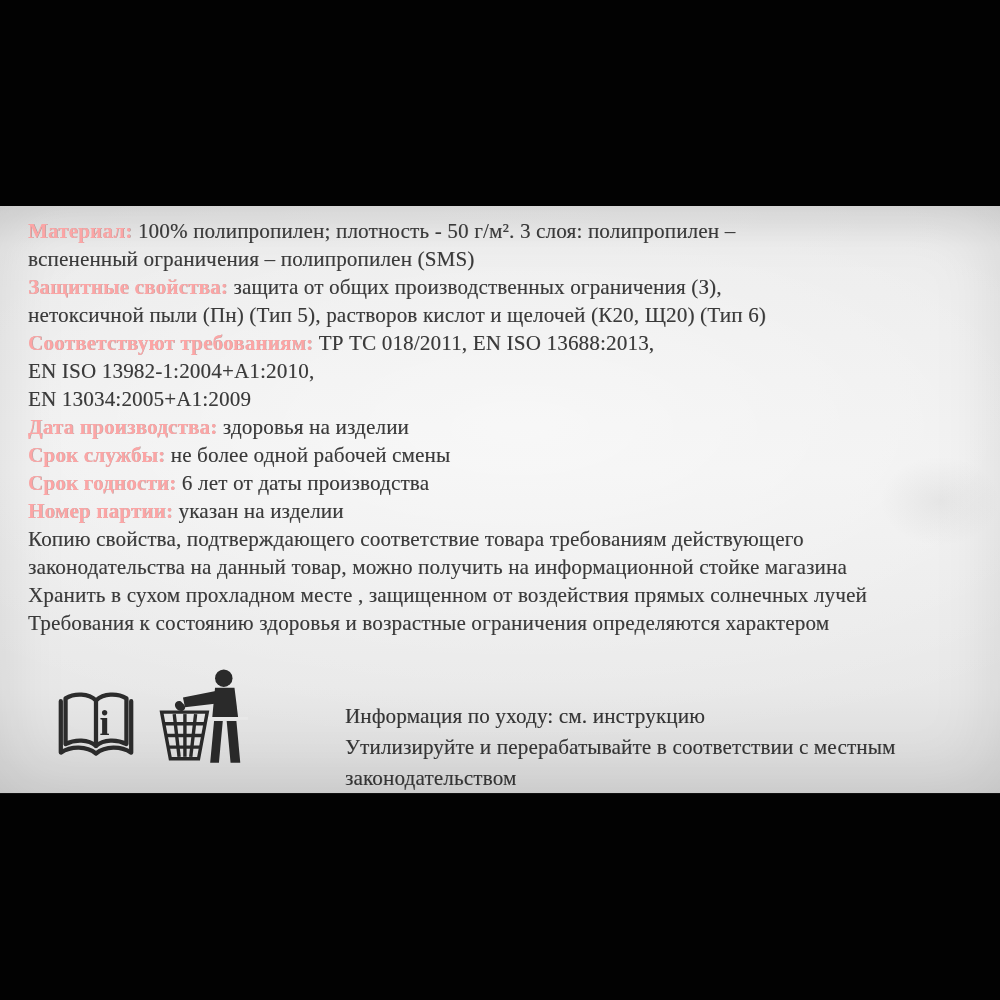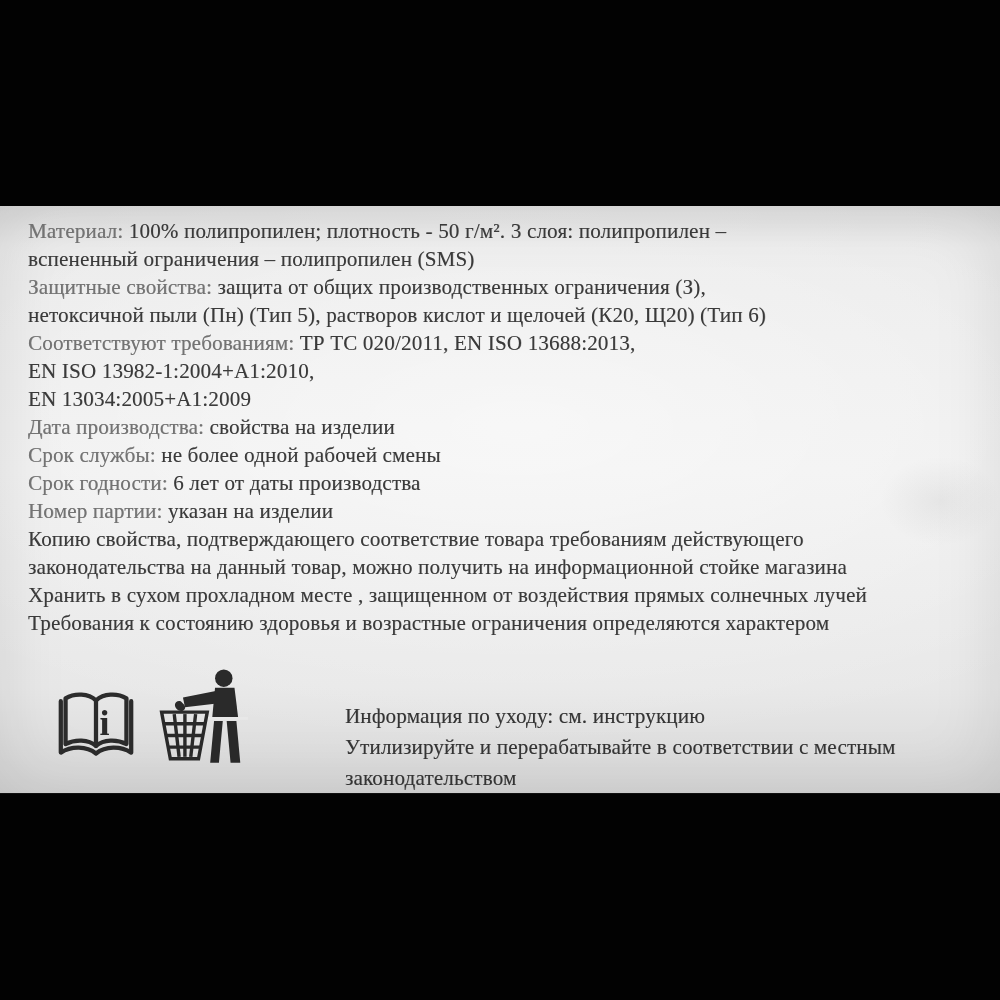--- a/index.html
+++ b/index.html
@@ -27,21 +27,21 @@
     background:radial-gradient(ellipse at center, rgba(110,110,110,0.07), rgba(110,110,110,0) 70%);}
   .text-block{
     position:absolute;left:28px;top:217px;
     font-size:21px;line-height:28px;
     color:#3a3a3a;
     letter-spacing:0.2px;
     white-space:nowrap;
     filter:blur(0.35px);
     text-shadow:0.4px 0 0 rgba(30,30,30,0.35);
   }
-  .line b{font-weight:400;color:#737373;}
+  .line b{font-weight:700;color:#fca5a5;}
   .footer-text{
     position:absolute;left:345px;top:669px;
     font-size:21px;line-height:31px;
     color:#343434;
     letter-spacing:0.2px;
     white-space:nowrap;
     filter:blur(0.35px);
     text-shadow:0.4px 0 0 rgba(30,30,30,0.35);
     margin-top:32px;
   }
@@ -60,24 +60,24 @@
   <div class="label-area">
     <div class="smudge smudge1"></div>
     <div class="smudge smudge2"></div>
   </div>
 
   <div class="text-block" id="lines-container">
       <div class="line"><b>Материал:</b><span> 100% полипропилен; плотность - 50 г/м². 3 слоя: полипропилен –</span></div>
       <div class="line"><span>вспененный ограничения – полипропилен (SMS)</span></div>
       <div class="line"><b>Защитные свойства:</b><span> защита от общих производственных ограничения (З),</span></div>
       <div class="line"><span>нетоксичной пыли (Пн) (Тип 5), растворов кислот и щелочей (К20, Щ20) (Тип 6)</span></div>
-      <div class="line"><b>Соответствуют требованиям:</b><span> ТР ТС 020/2011, EN ISO 13688:2013,</span></div>
+      <div class="line"><b>Соответствуют требованиям:</b><span> ТР ТС 018/2011, EN ISO 13688:2013,</span></div>
       <div class="line"><span>EN ISO 13982-1:2004+A1:2010,</span></div>
       <div class="line"><span>EN 13034:2005+A1:2009</span></div>
-      <div class="line"><b>Дата производства:</b><span> свойства на изделии</span></div>
+      <div class="line"><b>Дата производства:</b><span> здоровья на изделии</span></div>
       <div class="line"><b>Срок службы:</b><span> не более одной рабочей смены</span></div>
       <div class="line"><b>Срок годности:</b><span> 6 лет от даты производства</span></div>
       <div class="line"><b>Номер партии:</b><span> указан на изделии</span></div>
       <div class="line"><span>Копию свойства, подтверждающего соответствие товара требованиям действующего</span></div>
       <div class="line"><span>законодательства на данный товар, можно получить на информационной стойке магазина</span></div>
       <div class="line"><span>Хранить в сухом прохладном месте , защищенном от воздействия прямых солнечных лучей</span></div>
       <div class="line"><span>Требования к состоянию здоровья и возрастные ограничения определяются характером</span></div>
     </div>
 
   <span class="icon icon-book">

